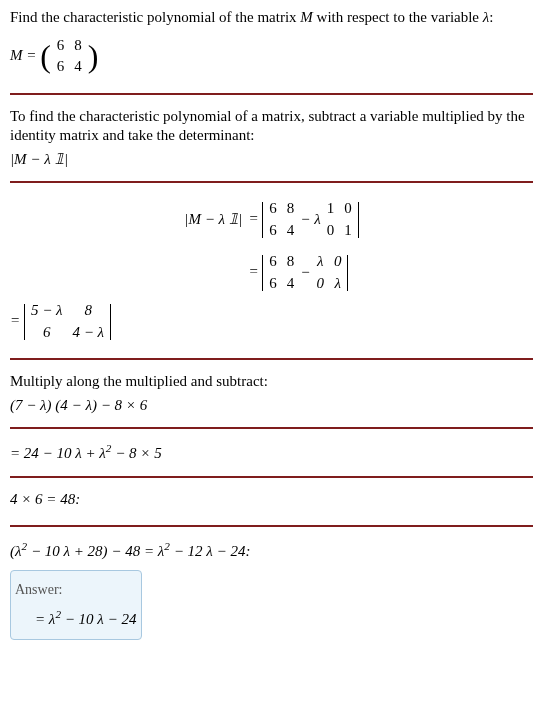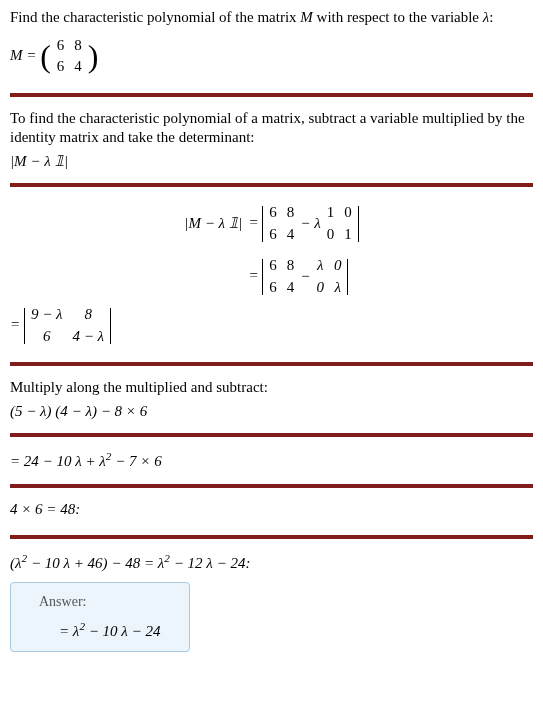--- a/index.html
+++ b/index.html
@@ -10,21 +10,21 @@
     body {
       font-family: Georgia, 'Times New Roman', serif;
       font-size: 15px;
       color: #000;
       background: #fff;
       padding: 8px 10px;
       width: 543px;
       line-height: 1.3;
     }
     .section {
-      border-bottom: 4px solid #7f1d1d;
+      border-bottom: 2px solid #7f1d1d;
       padding-bottom: 12px;
       margin-bottom: 12px;
     }
     .section:last-of-type {
       border-bottom: none;
     }
     .text-line {
       margin-bottom: 4px;
     }
     .math {
@@ -73,21 +73,21 @@
     .align-left {
       text-align: right;
     }
     .align-right {
       text-align: left;
     }
     .answer-box {
       background: #ecf5fb;
       border: 1px solid #a8c8e0;
       border-radius: 4px;
-      padding: 10px 28px;
+      padding: 10px 4px;
       display: inline-block;
       margin-top: 4px;
     }
     .answer-label {
       color: #555;
       font-size: 14px;
       margin-bottom: 8px;
     }
     .answer-content {
       padding-left: 20px;
@@ -166,48 +166,48 @@
         </span>
         <span class="abs-r"></span>
       </span>
     </div>
   </div>
   <div>
     <span class="math">= </span>
     <span class="matrix">
       <span class="abs-l"></span>
       <span class="matrix-cells matrix-2x2 math">
-        <span>9 − λ</span>
+        <span>5 − λ</span>
         <span>8</span>
         <span>6</span>
         <span>4 − λ</span>
       </span>
       <span class="abs-r"></span>
     </span>
   </div>
 </div>
 
 <div class="section">
   <div class="text-line">Multiply along the multiplied and subtract:</div>
-  <div class="math">(5 − λ) (4 − λ) − 8 × 6</div>
+  <div class="math">(7 − λ) (4 − λ) − 8 × 6</div>
 </div>
 
 <div class="section">
   <div class="math">
-    <span> = 24 − 10 λ + λ</span><sup>2</sup><span> − 7 × 6</span>
+    <span> = 24 − 10 λ + λ</span><sup>2</sup><span> − 8 × 5</span>
   </div>
 </div>
 
 <div class="section">
   <div class="text-line math">4 × 6 = 48:</div>
 </div>
 
 <div class="section">
   <div class="text-line math">
-    <span>(λ</span><sup>2</sup><span> − 10 λ + 46) − 48 = λ</span><sup>2</sup><span> − 12 λ − 24:</span>
+    <span>(λ</span><sup>2</sup><span> − 10 λ + 28) − 48 = λ</span><sup>2</sup><span> − 12 λ − 24:</span>
   </div>
   <div class="answer-box">
     <div class="answer-label">Answer:</div>
     <div class="answer-content math">
       <span> = λ</span><sup>2</sup><span> − 10 λ − 24</span>
     </div>
   </div>
 </div>
 
 </body></html>

